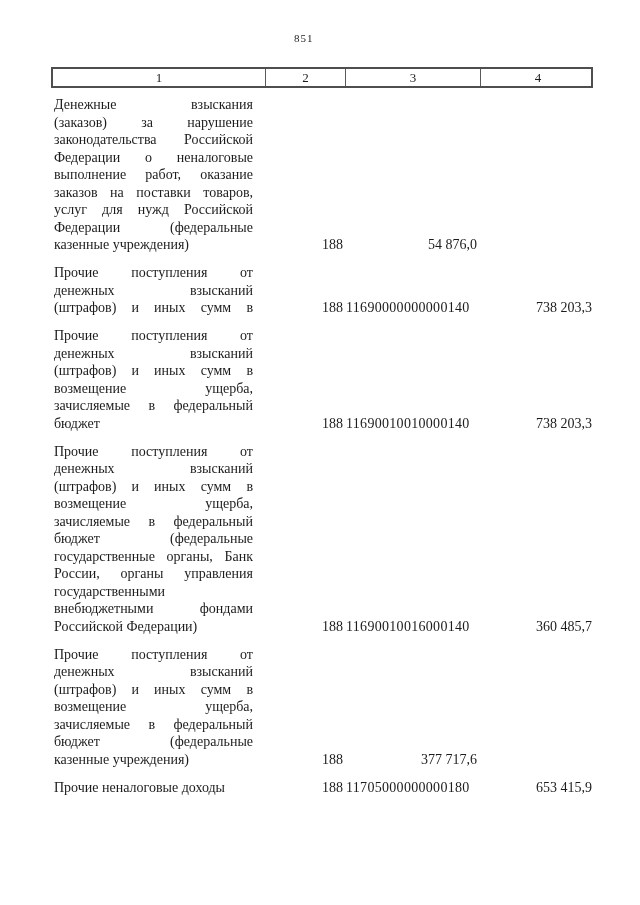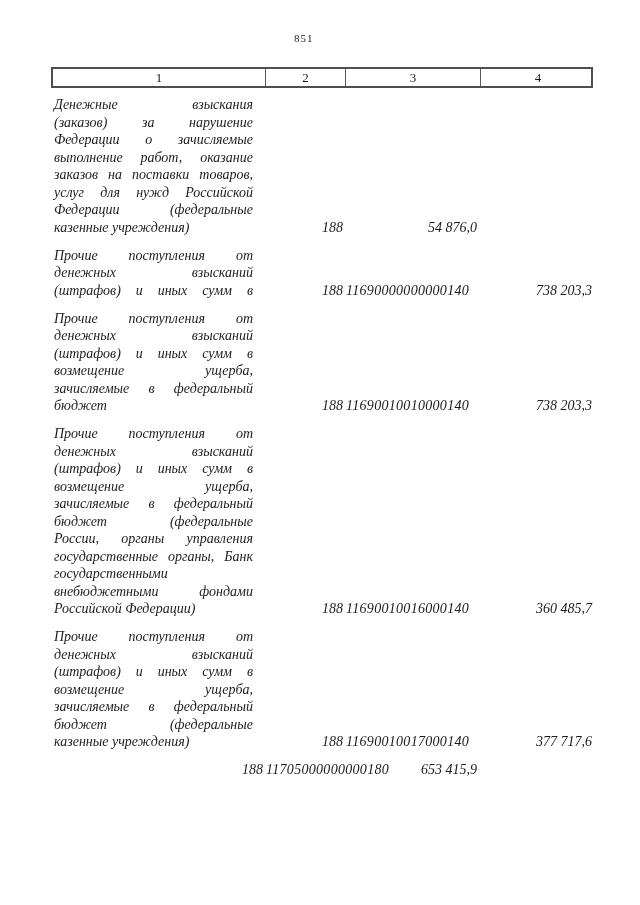--- a/index.html
+++ b/index.html
@@ -36,21 +36,20 @@
     left: 51px; top: 96px;
     width: 542px;
   }
   .row {
     display: grid;
     grid-template-columns: 212px 80px 135px 115px;
     align-items: end;
     margin-bottom: 10.5px;
     font-size: 14px;
     line-height: 17.5px;
-    font-style: italic;
   }
   .c1 { padding: 0 10px 0 3px; }
   .c1 .line {
     text-align: justify;
     text-align-last: justify;
   }
   .c1 .line.last { text-align-last: left; }
   .c2 { text-align: right; }
   .c3 { padding-left: 3px; letter-spacing: 0.3px; }
   .c4 { text-align: right; padding-right: 1px; }
@@ -65,21 +64,22 @@
   <div class="header-cell">2</div>
   <div class="header-cell">3</div>
   <div class="header-cell">4</div>
 </div>
 
 <div class="rows" id="rows">
     <div class="row">
       <div class="c1">
         <div class="line">Денежные взыскания</div>
         <div class="line">(заказов) за нарушение</div>
-        <div class="line">Федерации о зачисляемые</div>
+        <div class="line">законодательства Российской</div>
+        <div class="line">Федерации о неналоговые</div>
         <div class="line">выполнение работ, оказание</div>
         <div class="line">заказов на поставки товаров,</div>
         <div class="line">услуг для нужд Российской</div>
         <div class="line">Федерации (федеральные</div>
         <div class="line last">казенные учреждения)</div>
       </div>
       <div class="c2">188</div>
       <div class="c4">54 876,0</div>
     </div>
     <div class="row">
@@ -106,42 +106,44 @@
       <div class="c4">738 203,3</div>
     </div>
     <div class="row">
       <div class="c1">
         <div class="line">Прочие поступления от</div>
         <div class="line">денежных взысканий</div>
         <div class="line">(штрафов) и иных сумм в</div>
         <div class="line">возмещение ущерба,</div>
         <div class="line">зачисляемые в федеральный</div>
         <div class="line">бюджет (федеральные</div>
+        <div class="line">государственные органы, Банк</div>
         <div class="line">России, органы управления</div>
-        <div class="line">государственные органы, Банк</div>
         <div class="line">государственными</div>
         <div class="line">внебюджетными фондами</div>
         <div class="line last">Российской Федерации)</div>
       </div>
       <div class="c2">188</div>
       <div class="c3">11690010016000140</div>
       <div class="c4">360 485,7</div>
     </div>
     <div class="row">
       <div class="c1">
         <div class="line">Прочие поступления от</div>
         <div class="line">денежных взысканий</div>
         <div class="line">(штрафов) и иных сумм в</div>
         <div class="line">возмещение ущерба,</div>
         <div class="line">зачисляемые в федеральный</div>
         <div class="line">бюджет (федеральные</div>
         <div class="line last">казенные учреждения)</div>
       </div>
       <div class="c2">188</div>
-      <div class="c3">11690010017000140</div>
       <div class="c4">377 717,6</div>
     </div>
     <div class="row">
+      <div class="c1">
+        <div class="line last">Прочие неналоговые доходы</div>
+      </div>
       <div class="c2">188</div>
       <div class="c3">11705000000000180</div>
       <div class="c4">653 415,9</div>
     </div>
   </div>
 
 </body></html>

